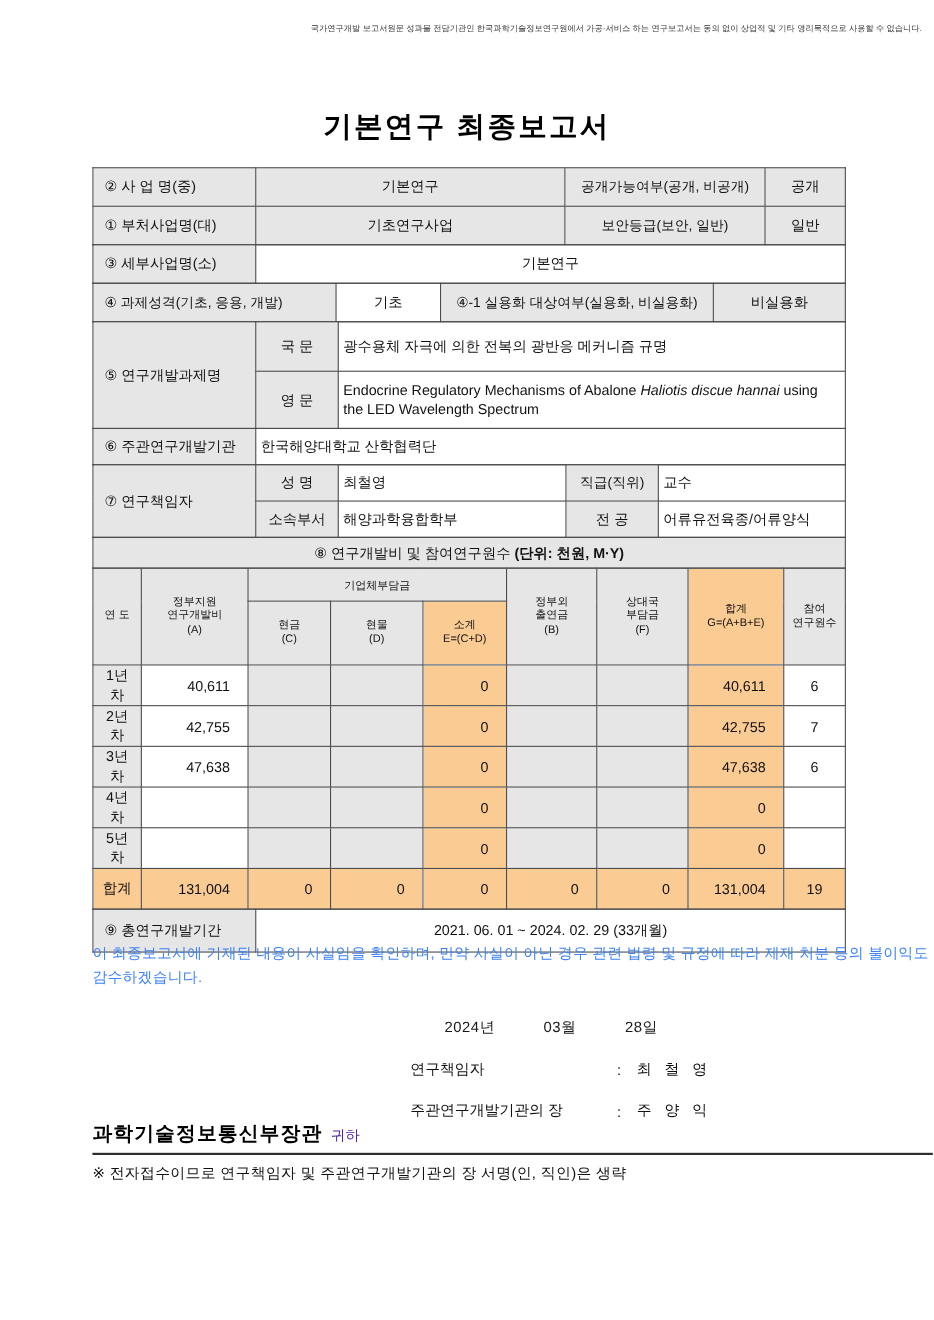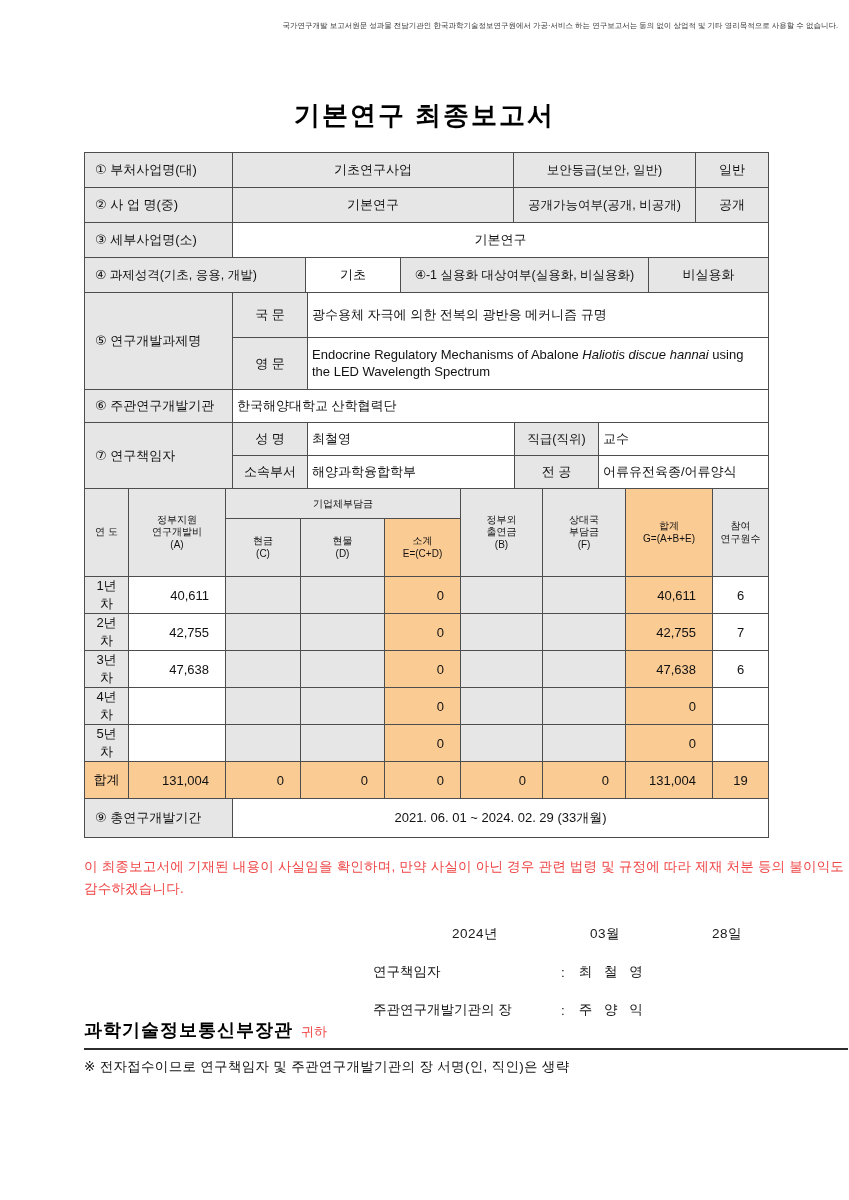--- a/index.html
+++ b/index.html
@@ -44,41 +44,41 @@
   .h28{height:28px;}
   .h30{height:30px;}
   .h58{height:58px;}
   .h37{height:37px;}
   .h39{height:39px;}
   .eng{font-size:13px;line-height:1.3;}
   .italic{font-style:italic;}
   .unit-bold{font-weight:bold;}
   .declaration{
     position:absolute;left:84px;top:856px;width:762px;
-    font-size:13.5px;line-height:1.65;letter-spacing:0.2px;text-align:left;color:#ef4444;
+    font-size:13.5px;line-height:1.65;letter-spacing:0.2px;text-align:left;color:#3b82f6;
   }
   .date-row{
     position:absolute;left:404px;top:925px;font-size:13.5px;letter-spacing:0.5px;
   }
-  .date-row span{margin-right:44px;margin-left:48px;}
+  .date-row span{margin-right:44px;}
   .date-row span:last-child{margin-right:0;}
   .sign-row{
     position:absolute;font-size:13.5px;display:flex;align-items:center;color:#111;
   }
   .sign-row .s-label{display:inline-block;width:188px;}
   .sign-row .s-colon{display:inline-block;margin-right:14px;}
   .sign-row .s-name{letter-spacing:4px;}
   .sign1{left:373px;top:963px;}
   .sign2{left:373px;top:1001px;}
   .recipient{
     position:absolute;left:84px;top:1018px;width:764px;
     border-bottom:2px solid #2d2d2d;padding-bottom:6px;
   }
   .recipient .r-title{font-size:18px;font-weight:bold;letter-spacing:1px;color:#000;font-family:Liberation Mono, monospace;}
-  .recipient .r-hon{font-size:13px;margin-left:8px;color:#ef4444;}
+  .recipient .r-hon{font-size:13px;margin-left:8px;color:#4c1d95;}
   .note{
     position:absolute;left:84px;top:1058px;font-size:13.5px;letter-spacing:0.3px;color:#111;
   }
 </style>
 </head>
 <body>
 
 <div class="disclaimer">국가연구개발 보고서원문 성과물 전담기관인 한국과학기술정보연구원에서 가공·서비스 하는 연구보고서는 동의 없이 상업적 및 기타 영리목적으로 사용할 수 없습니다.</div>
 
 <div class="doc-title">기본연구 최종보고서</div>
@@ -87,30 +87,30 @@
 
   <table>
     <colgroup>
         <col style="width:148px">
         <col style="width:281px">
         <col style="width:182px">
         <col style="width:73px">
       </colgroup>
     <tbody>
         <tr class="h35">
+      <td class="gray lbl">② 사  업  명(중)</td>
+      <td class="gray ctr">기본연구</td>
+      <td class="gray ctr sm2">공개가능여부(공개, 비공개)</td>
+      <td class="gray ctr">공개</td>
+    </tr>
+    <tr class="h35">
       <td class="gray lbl">① 부처사업명(대)</td>
       <td class="gray ctr">기초연구사업</td>
       <td class="gray ctr sm2">보안등급(보안, 일반)</td>
       <td class="gray ctr">일반</td>
-    </tr>
-    <tr class="h35">
-      <td class="gray lbl">② 사  업  명(중)</td>
-      <td class="gray ctr">기본연구</td>
-      <td class="gray ctr sm2">공개가능여부(공개, 비공개)</td>
-      <td class="gray ctr">공개</td>
     </tr>
   </tbody>
     </table>
 
   <table>
     <colgroup>
         <col style="width:148px">
         <col style="width:536px">
       </colgroup>
     <tbody>
@@ -190,20 +190,32 @@
     </tr>
     <tr class="h33">
       <td class="gray ctr">소속부서</td>
       <td class="lft">해양과학융합학부</td>
       <td class="gray ctr">전 공</td>
       <td class="lft">어류유전육종/어류양식</td>
     </tr>
   </tbody>
     </table>
 
+  <table>
+    <colgroup>
+        <col style="width:684px">
+      </colgroup>
+    <tbody>
+        <tr class="h28">
+      <td class="gray ctr">
+        <span>⑧ 연구개발비 및 참여연구원수 </span><span class="unit-bold">(단위: 천원, M·Y)</span>
+      </td>
+    </tr>
+  </tbody>
+    </table>
 
   <table>
     <colgroup>
       <col style="width:44px">
         <col style="width:97px">
         <col style="width:75px">
         <col style="width:84px">
         <col style="width:76px">
         <col style="width:82px">
         <col style="width:83px">

